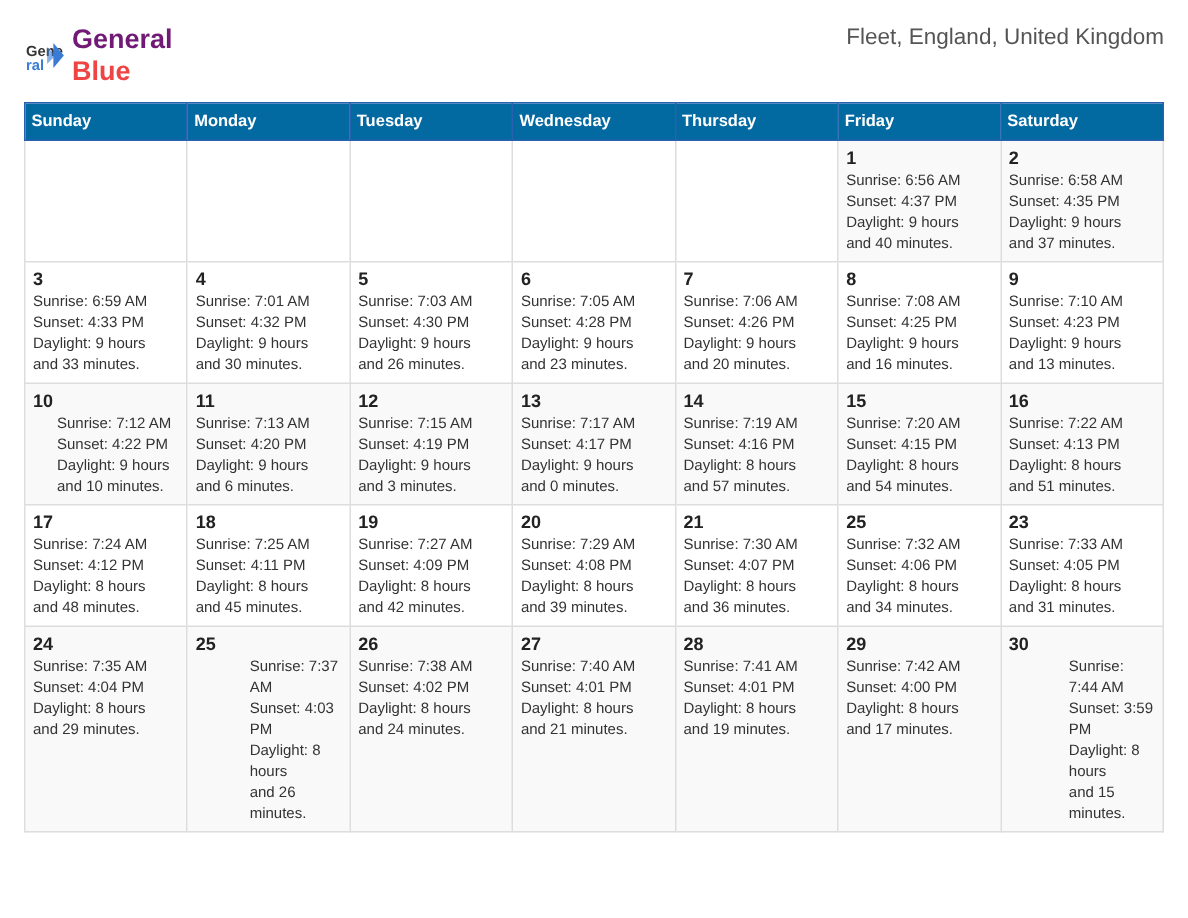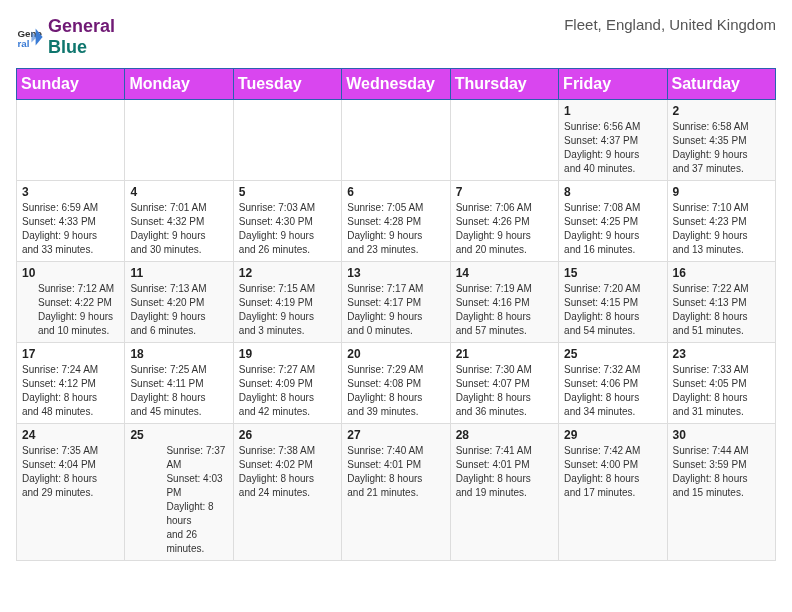--- a/index.html
+++ b/index.html
@@ -37,25 +37,25 @@
     .subtitle {
       font-size: 15px;
       color: #555;
     }
     .calendar {
       width: 100%;
       border-collapse: collapse;
       font-size: 11px;
     }
     .calendar thead tr th {
-      background-color: #d946ef;
+      background-color: #0369a1;
       color: #fff;
       padding: 6px 4px;
       text-align: left;
-      font-size: 16px;
+      font-size: 11px;
       font-weight: bold;
       border: 1px solid #2a60b0;
     }
     .calendar tbody tr td {
       border: 1px solid #ddd;
       vertical-align: top;
       padding: 4px 5px;
       width: calc(100% / 7);
       min-height: 80px;
       background: #fff;
@@ -87,21 +87,21 @@
       <text x="2" y="20" font-size="14" font-weight="bold" fill="#333">Gene</text>
       <text x="2" y="34" font-size="14" font-weight="bold" fill="#3a7bd5">ral</text>
       <polygon points="28,8 38,20 28,32" fill="#3a7bd5"></polygon>
       <polygon points="22,12 30,20 22,28" fill="#3a7bd5" opacity="0.6"></polygon>
     </svg>
     <div>
       <div>
         <span style="font-size:18px;font-weight:bold;color:#701a75;">General</span>
       </div>
       <div>
-        <span style="font-size:18px;font-weight:bold;color:#0f766e;">Blue</span>
+        <span style="font-size:18px;font-weight:bold;color:#ef4444;">Blue</span>
       </div>
     </div>
   </div>
   <div class="title-area">
     <div class="subtitle">Fleet, England, United Kingdom</div>
   </div>
 </div>
 
 <table class="calendar">
   <thead>
@@ -328,20 +328,20 @@
         </td>
         <td>
           <div class="day-number">29</div>
           <div class="day-info" style="white-space: pre-line;">Sunrise: 7:42 AM
 Sunset: 4:00 PM
 Daylight: 8 hours
 and 17 minutes.</div>
         </td>
         <td>
           <div class="day-number">30</div>
-          <div class="day-info" style="white-space: pre-line;">Sunrise: 7:44 AM
+          <div class="day-info" style="white-space: pre-line; margin-left: 40px;">Sunrise: 7:44 AM
 Sunset: 3:59 PM
 Daylight: 8 hours
 and 15 minutes.</div>
         </td>
       </tr>
     </tbody>
 </table>
 
 </body></html>

